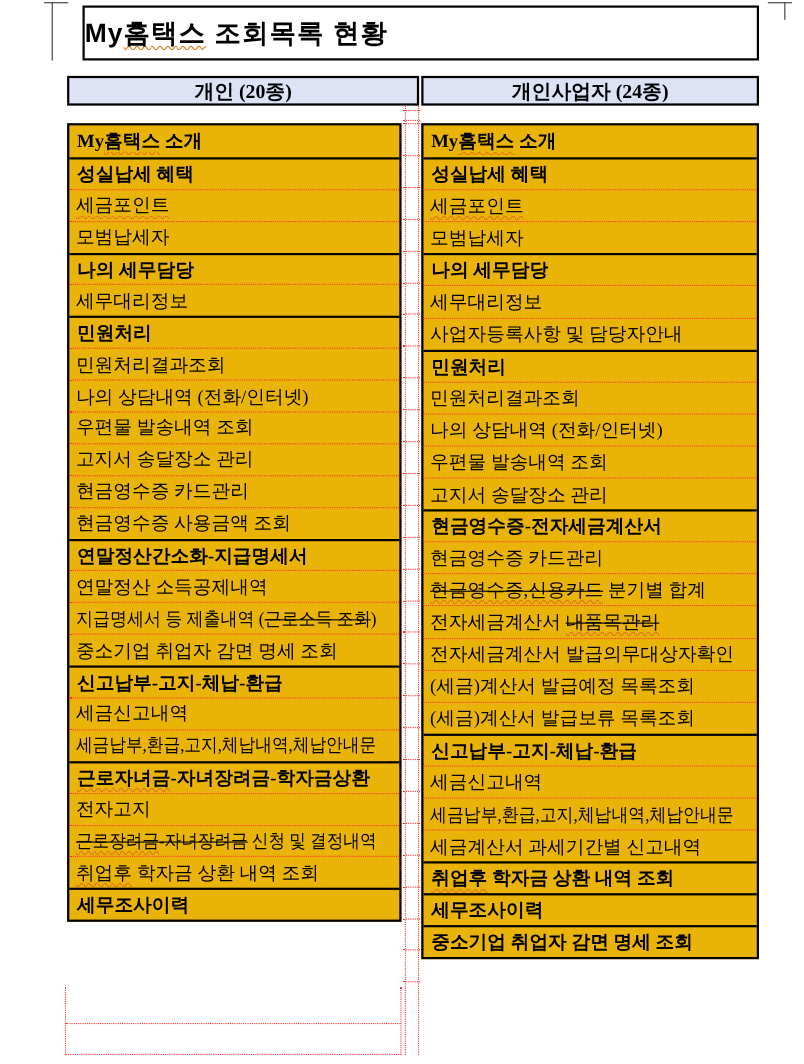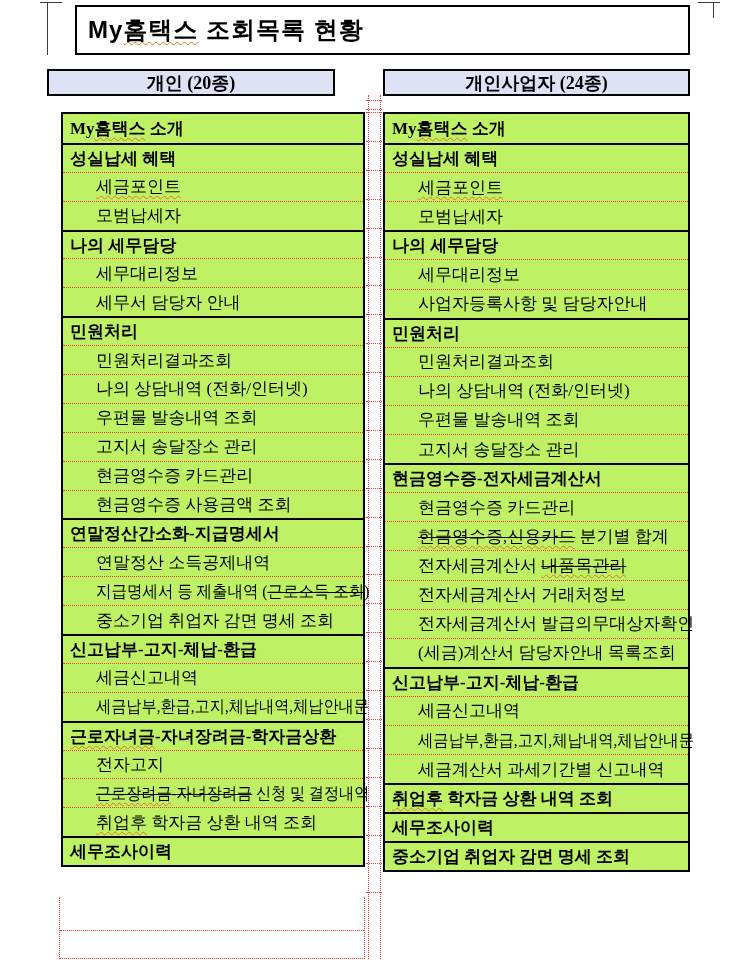--- a/index.html
+++ b/index.html
@@ -15,47 +15,47 @@
     font-family:"Liberation Serif","DejaVu Serif",serif;
   }
   
   .mark{position:absolute;background:transparent}
   .mark.h{border-top:1px solid #3a3a3a;height:0}
   .mark.v{border-left:1px solid #3a3a3a;width:0}
   
   .title-box{
     position:absolute;left:75px;top:5px;width:615px;height:50px;
     box-sizing:border-box;border:2px solid #000;
-    display:flex;align-items:center;padding-left:11px;
+    display:flex;align-items:center;
     font-family:"Liberation Sans","DejaVu Sans",sans-serif;
     font-weight:bold;font-size:24px;letter-spacing:1px;white-space:pre;
   }
   
   .hdr{
     position:absolute;top:69px;height:27px;box-sizing:border-box;
     border:2px solid #000;background:var(--hdrbg);
     display:flex;align-items:center;justify-content:center;
     font-weight:bold;font-size:18px;white-space:nowrap;
   }
-  #hdr0{left:47px;width:288px}
+  #hdr0{left:61px;width:320px}
   #hdr1{left:383px;width:307px}
   
   .col{
     position:absolute;top:112px;box-sizing:border-box;
-    border:2px solid #000;background:#bef264;
+    border:2px solid #000;background:#eab308;
   }
   #col0{left:61px;width:304px}
   #col1{left:383px;width:307px}
   .row{
     box-sizing:border-box;display:flex;align-items:center;
     font-size:17px;white-space:nowrap;overflow:visible;
   }
   #col0 .row{height:28.9px}
   #col1 .row{height:29.1px}
-  .row.sub{padding-left:33px;border-top:1px dotted var(--red)}
+  .row.sub{padding-left:6px;border-top:1px dotted var(--red)}
   .row.sec{padding-left:7px;font-weight:bold}
   .row.sec:not(:first-child){border-top:2px solid #000}
   .lbl{display:inline-block;transform-origin:0 50%}
   .wv{
     text-decoration-line:underline;text-decoration-style:wavy;
     text-decoration-color:var(--wavy);text-decoration-thickness:1px;
     text-underline-offset:3px;
   }
   s{text-decoration-thickness:1px}
   
@@ -136,23 +136,20 @@
     </div>
     <div class="row sub">
       <span class="lbl">모범납세자</span>
     </div>
     <div class="row sec">
       <span class="lbl">나의 세무담당</span>
     </div>
     <div class="row sub">
       <span class="lbl">세무대리정보</span>
     </div>
-    <div class="row sub">
-      <span class="lbl">세무서 담당자 안내</span>
-    </div>
     <div class="row sec">
       <span class="lbl">민원처리</span>
     </div>
     <div class="row sub">
       <span class="lbl">민원처리결과조회</span>
     </div>
     <div class="row sub">
       <span class="lbl">나의 상담내역 (전화/인터넷)</span>
     </div>
     <div class="row sub">
@@ -247,27 +244,27 @@
     <div class="row sub">
       <span class="lbl">현금영수증 카드관리</span>
     </div>
     <div class="row sub">
       <span class="lbl"><s><span class="wv">현금영수증,신용카드</span></s> 분기별 합계</span>
     </div>
     <div class="row sub">
       <span class="lbl">전자세금계산서 <s><span class="wv">내품목관리</span></s></span>
     </div>
     <div class="row sub">
-      <span class="lbl">전자세금계산서 거래처정보</span>
-    </div>
-    <div class="row sub">
       <span class="lbl">전자세금계산서 발급의무대상자확인</span>
     </div>
     <div class="row sub">
-      <span class="lbl">(세금)계산서 담당자안내 목록조회</span>
+      <span class="lbl">(세금)계산서 발급예정 목록조회</span>
+    </div>
+    <div class="row sub">
+      <span class="lbl">(세금)계산서 발급보류 목록조회</span>
     </div>
     <div class="row sec">
       <span class="lbl">신고납부-고지-체납-환급</span>
     </div>
     <div class="row sub">
       <span class="lbl">세금신고내역</span>
     </div>
     <div class="row sub">
       <span class="lbl" style="transform: scaleX(0.902);">세금납부,환급,고지,체납내역,체납안내문</span>
     </div>

